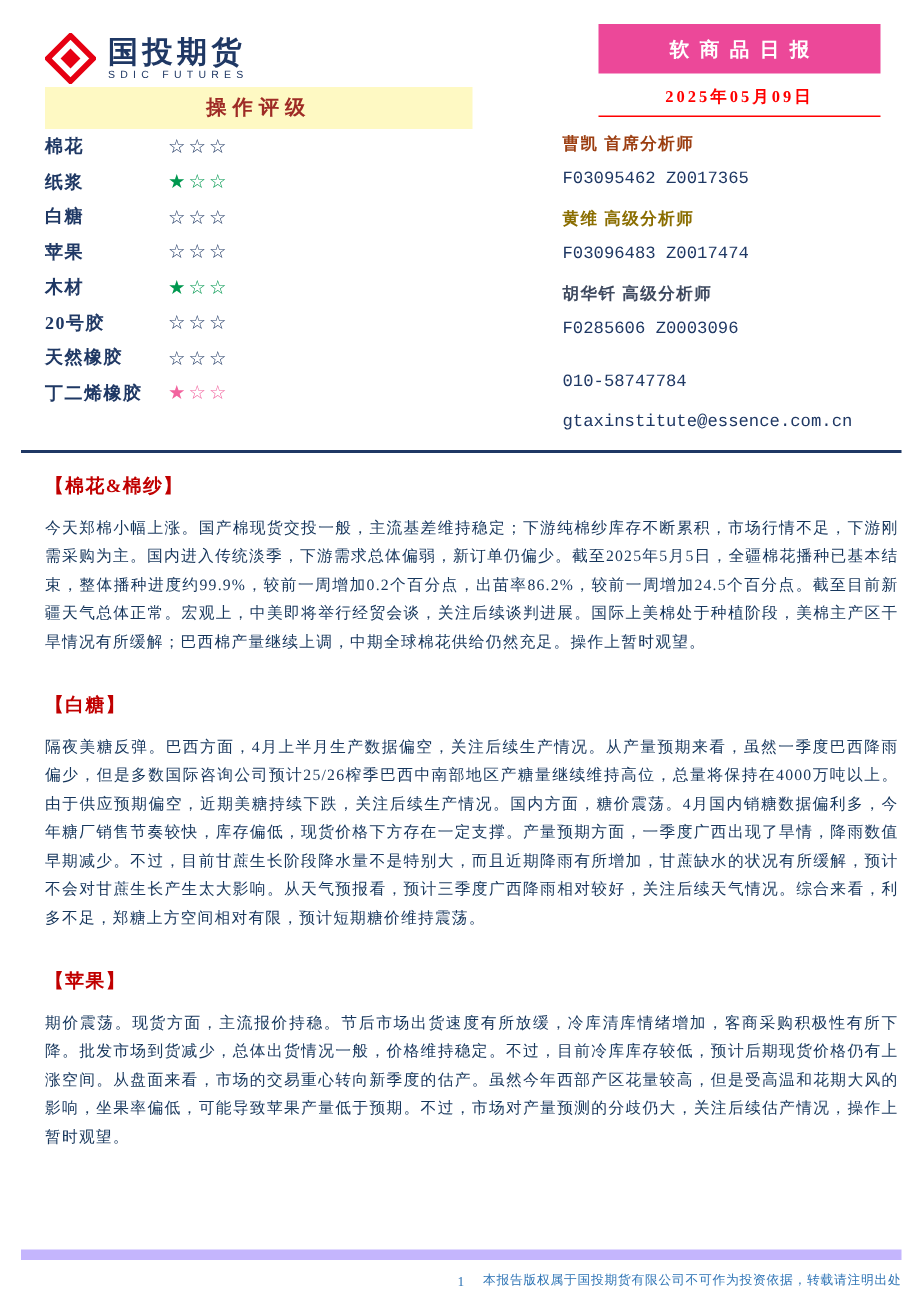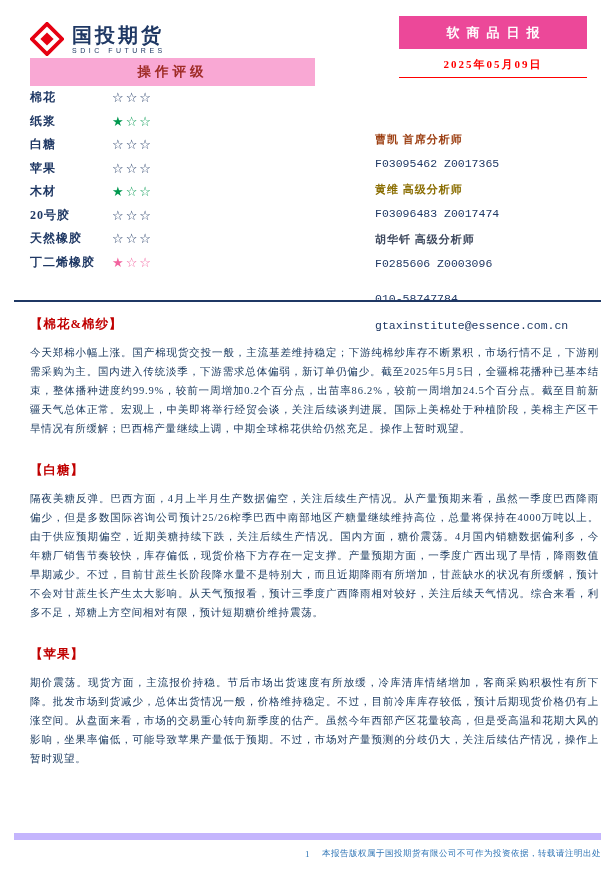--- a/index.html
+++ b/index.html
@@ -28,21 +28,21 @@
   .report-date {
     color:#ff0000; font-weight:bold; font-size:11px; letter-spacing:2px;
     text-align:center; margin-top:8px;
     font-family:"Liberation Serif","DejaVu Serif",serif;
   }
   .date-rule { height:0; border-top:1.5px solid #ff0000; margin-top:5px; }
 
   
   .ratings-block { position:absolute; top:58px; left:30px; width:285px; }
   .ratings-header {
-    background:#f9a8d4; color:#9e2b25;
+    background:#fef9c3; color:#9e2b25;
     font-size:13.5px; font-weight:bold; letter-spacing:4px;
     text-align:center; padding:5px 0;
     font-family:"Liberation Serif","DejaVu Serif",serif;
   }
   .rating-row { display:flex; align-items:center; height:23.5px; margin-top:0; }
   .rating-row:first-of-type { margin-top:10px; }
   .commodity {
     width:82px; color:#1f3864; font-weight:bold; font-size:12px; letter-spacing:1px;
     font-family:"Liberation Serif","DejaVu Serif",serif;
   }
@@ -50,21 +50,21 @@
   .star-navy  { color:#1f3864; }
   .star-green { color:#00984f; }
   .star-pink  { color:#f2649f; }
 
   
   .analysts-block { position:absolute; top:88px; left:375px; width:218px; }
   .analyst-name {
     font-size:11px; font-weight:bold; letter-spacing:1px; margin-bottom:10px;
     font-family:"Liberation Serif","DejaVu Serif",serif;
   }
-  .name-red   { color:#9c3f12;margin-top:44px; }
+  .name-red   { color:#9c3f12; }
   .name-olive { color:#8a6d00; }
   .name-slate { color:#3f4a5f; }
   .analyst-codes {
     color:#1f3864; font-size:11.5px; margin-bottom:12px;
     font-family:"Liberation Mono","DejaVu Sans Mono",monospace;
   }
   .contact {
     color:#1f3864; font-size:11.5px; margin-top:14px;
     font-family:"Liberation Mono","DejaVu Sans Mono",monospace;
   }

